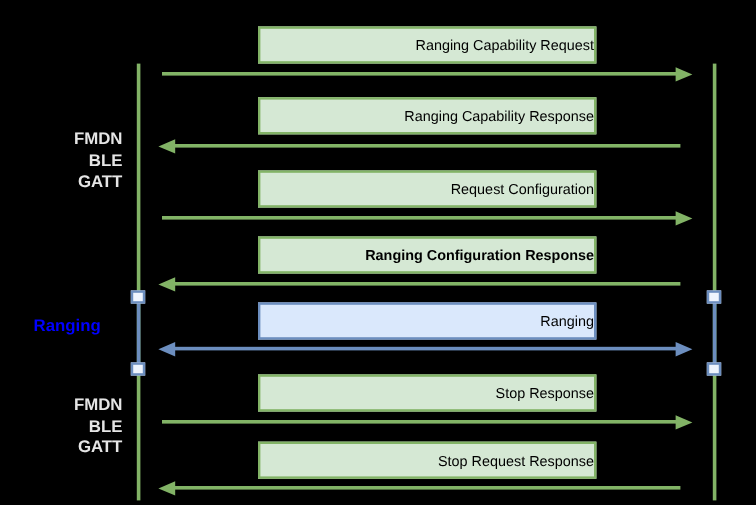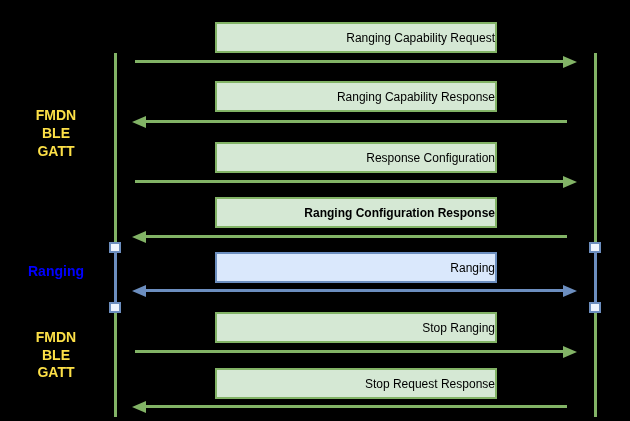--- a/index.html
+++ b/index.html
@@ -45,21 +45,21 @@
   .head.point-right { right:0; border-left:14px solid #82b366; }
   .head.point-left  { left:0;  border-right:14px solid #82b366; }
   .arrow.blue .head.point-right { border-left-color:#6c8ebf; }
   .arrow.blue .head.point-left  { border-right-color:#6c8ebf; }
 
   
   .section-label {
     position:absolute; left:10px; width:92px; text-align:center;
     font-weight:bold; font-size:14px; line-height:18px;
   }
-  .section-label.green-text { color:#fde047; }
+  .section-label.green-text { color:#e5e5e5;text-align:right; }
   .section-label.blue-text  { color:#0000ff; }
   .section-label div { white-space:nowrap; }
 
   
   .box-1 { top:22px; }  .arr-1 { top:56px; }
   .box-2 { top:81px; }  .arr-2 { top:116px; }
   .box-3 { top:142px; } .arr-3 { top:176px; }
   .box-4 { top:197px;font-weight:bold; } .arr-4 { top:231px; }
   .box-5 { top:252px; } .arr-5 { top:285px; }
   .box-6 { top:312px; } .arr-6 { top:346px; }
@@ -107,21 +107,21 @@
 
   <div class="msg-box green box-2">
     <span>Ranging Capability Response</span>
   </div>
   <div class="arrow green dir-left arr-2">
     <div class="shaft"></div>
     <div class="head point-left"></div>
   </div>
 
   <div class="msg-box green box-3">
-    <span>Response Configuration</span>
+    <span>Request Configuration</span>
   </div>
   <div class="arrow green dir-right arr-3">
     <div class="shaft"></div>
     <div class="head point-right"></div>
   </div>
 
   <div class="msg-box green box-4">
     <span>Ranging Configuration Response</span>
   </div>
   <div class="arrow green dir-left arr-4">
@@ -132,21 +132,21 @@
   <div class="msg-box blue box-5">
     <span>Ranging</span>
   </div>
   <div class="arrow blue dir-both arr-5">
     <div class="shaft"></div>
     <div class="head point-left"></div>
     <div class="head point-right"></div>
   </div>
 
   <div class="msg-box green box-6">
-    <span>Stop Ranging</span>
+    <span>Stop Response</span>
   </div>
   <div class="arrow green dir-right arr-6">
     <div class="shaft"></div>
     <div class="head point-right"></div>
   </div>
 
   <div class="msg-box green box-7">
     <span>Stop Request Response</span>
   </div>
   <div class="arrow green dir-left arr-7">

